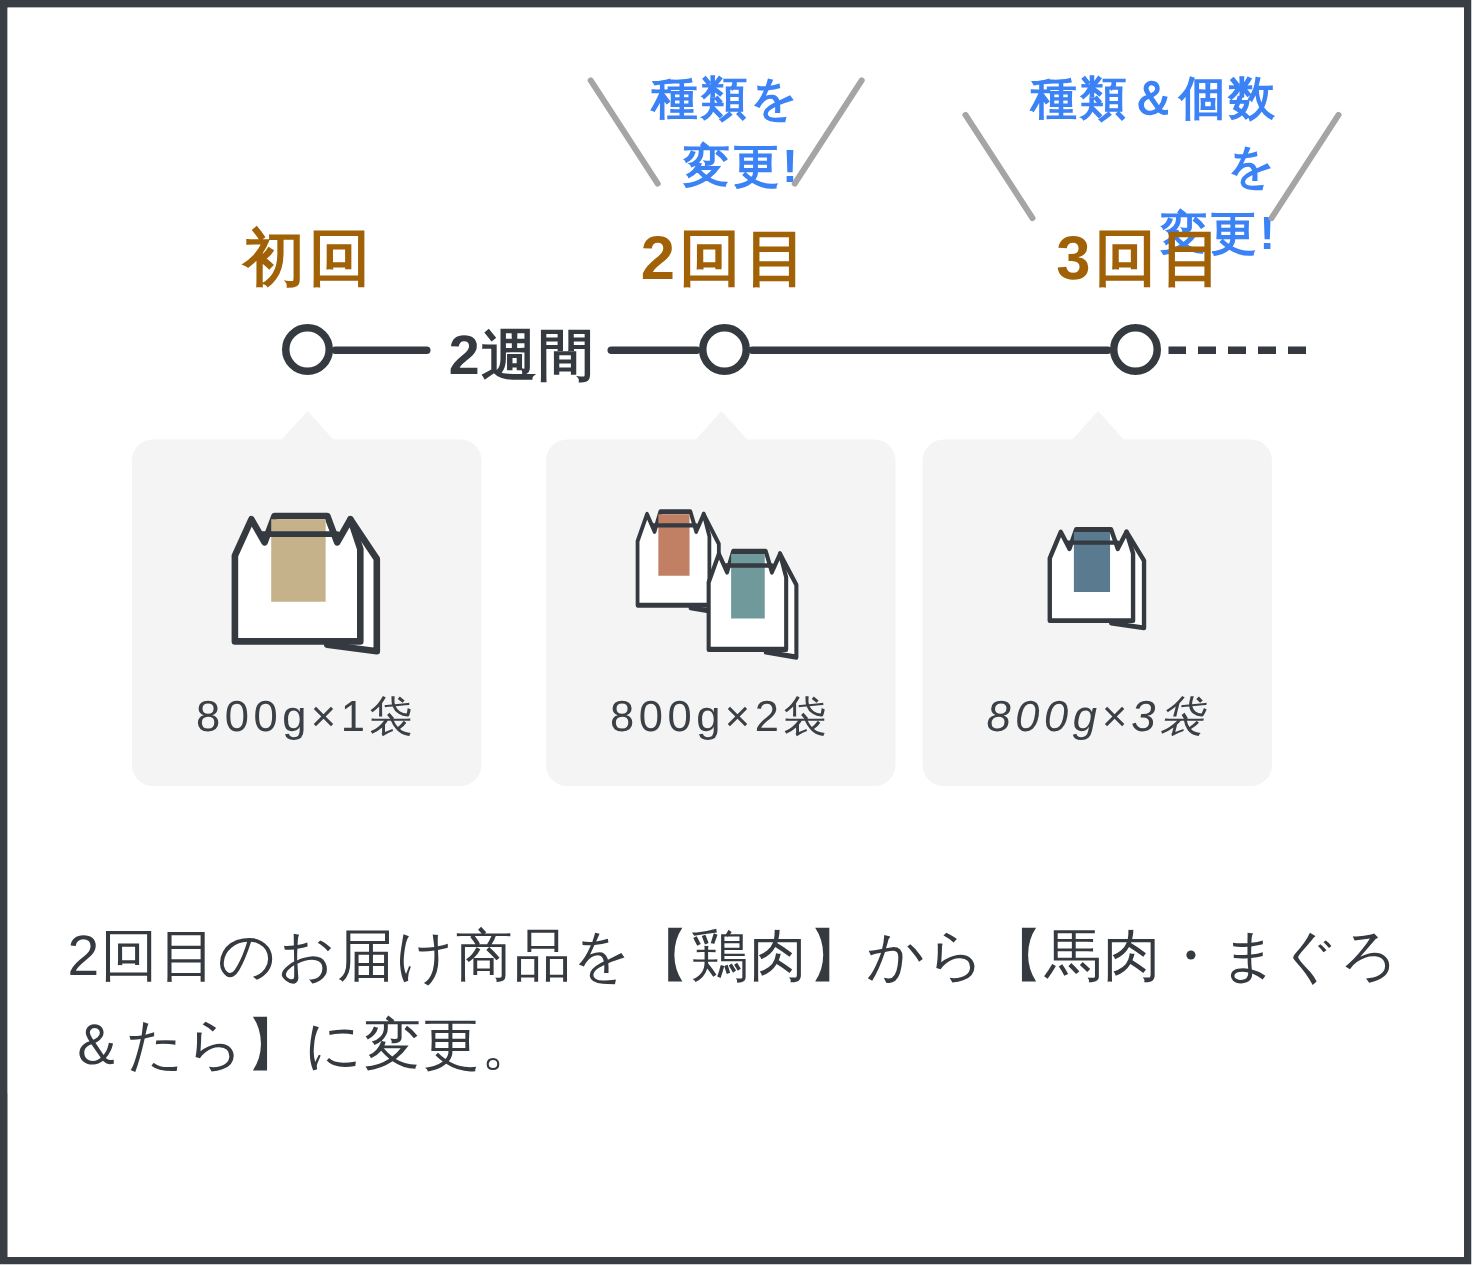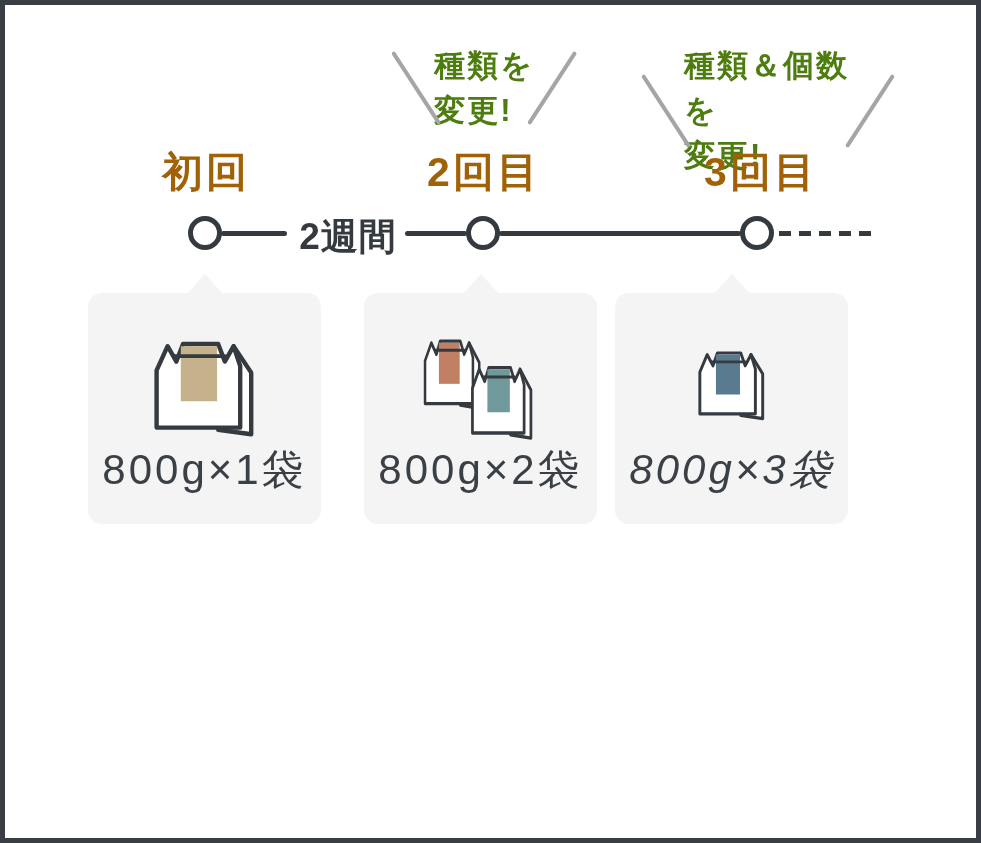--- a/index.html
+++ b/index.html
@@ -7,21 +7,21 @@
   .frame{position:relative;width:981px;height:843px;box-sizing:border-box;
          border:5px solid #383e44;background:#fff;overflow:hidden;}
   
   .header{position:relative;width:100%;height:103px;background:#4d6670;
           border-bottom:6px solid #383e44;display:flex;align-items:center;justify-content:center;box-sizing:content-box;}
   .header h1{margin:0;font-size:39px;font-weight:700;letter-spacing:3px;color:#30363c;}
   
   .content{position:relative;width:971px;height:724px;background:#fff;}
   
   .ann{position:absolute;top:38px;display:flex;align-items:center;transform:translateX(-50%);}
-  .ann-text{white-space:pre-line;text-align:left;color:#4d7c0f;font-size:31px;
+  .ann-text{white-space:pre-line;text-align:right;color:#3b82f6;font-size:31px;
             line-height:45px;font-weight:600;letter-spacing:2px;margin:0 16px;}
   .mark{width:4px;height:86px;background:#a5a5a5;border-radius:2px;flex:0 0 auto;}
   .mark.bs{transform:rotate(-33deg);}   
   .mark.fs{transform:rotate(33deg);}    
   
   .tl-label{position:absolute;top:140px;transform:translateX(-50%);
             font-size:41px;font-weight:600;letter-spacing:3px;color:#a16207;}
   
   .seg{position:absolute;top:226px;height:5px;background:#343a40;border-radius:3px;}
   .seg.dashed{background:repeating-linear-gradient(90deg,#343a40 0 12px,transparent 12px 20px);border-radius:0;}
@@ -29,21 +29,21 @@
             font-size:37px;font-weight:700;letter-spacing:1px;color:#343a40;white-space:nowrap;}
   .dot{position:absolute;top:211px;width:24px;height:24px;background:#fff;
        border:5px solid #343a40;border-radius:50%;}
   
   .card{position:absolute;top:288px;width:233px;height:231px;background:#f4f4f4;border-radius:14px;}
   .pointer{position:absolute;top:-19px;left:50%;transform:translateX(-50%);width:0;height:0;
            border-left:18px solid transparent;border-right:18px solid transparent;
            border-bottom:20px solid #f4f4f4;}
   .icon-wrap{position:absolute;left:0;right:0;display:flex;justify-content:center;}
   .qty{position:absolute;bottom:26px;width:100%;text-align:center;
-       font-size:42px;font-weight:500;letter-spacing:3px;color:#3a4046;}
+       font-size:29px;font-weight:500;letter-spacing:3px;color:#3a4046;}
   
   .bag-front,.bag-flap{fill:#ffffff;stroke:#343a40;stroke-width:4;stroke-linejoin:round;}
   .bag-seal{stroke:#343a40;stroke-width:3.5;stroke-linecap:round;}
   
   .caption{position:absolute;left:40px;top:566px;width:906px;
            font-size:38px;line-height:59px;letter-spacing:1px;color:#343a40;font-weight:500;}
 </style>
 </head>
 <body>
 
@@ -119,15 +119,16 @@
         <svg width="76" height="80" viewBox="0 0 104 100" preserveAspectRatio="none">
           <path class="bag-flap" d="M78,12 L94,36 L94,92 L64,88 Z"></path>
           <path class="bag-front" d="M8,34 L18,12 L26,26 L32,10 L64,10 L70,26 L78,12 L84,30 L84,86 L8,86 Z"></path>
           <path d="M30,12 L63,12 L63,62 L30,62 Z" fill="#5a7b8f"></path>
           <line class="bag-seal" x1="24" y1="21" x2="70" y2="21"></line>
         </svg>
       </div>
       <div class="qty">800g×3袋</div>
     </div>
 
+    <p class="caption">2回目のお届け商品を【鶏肉】から【馬肉・まぐろ＆たら】に変更。</p>
 
   </div>
 </div>
 
 </body></html>

